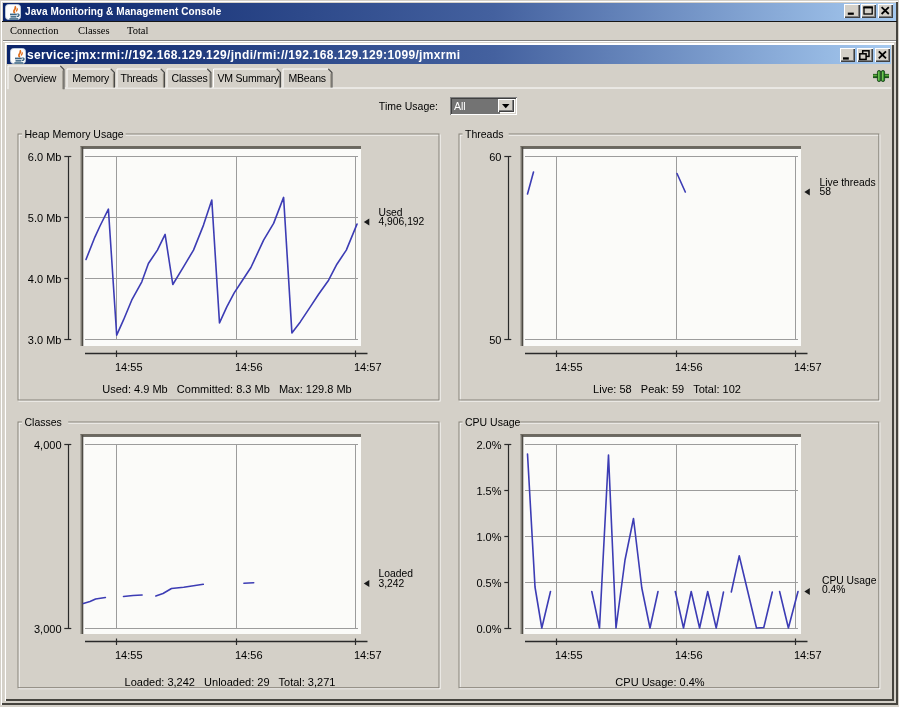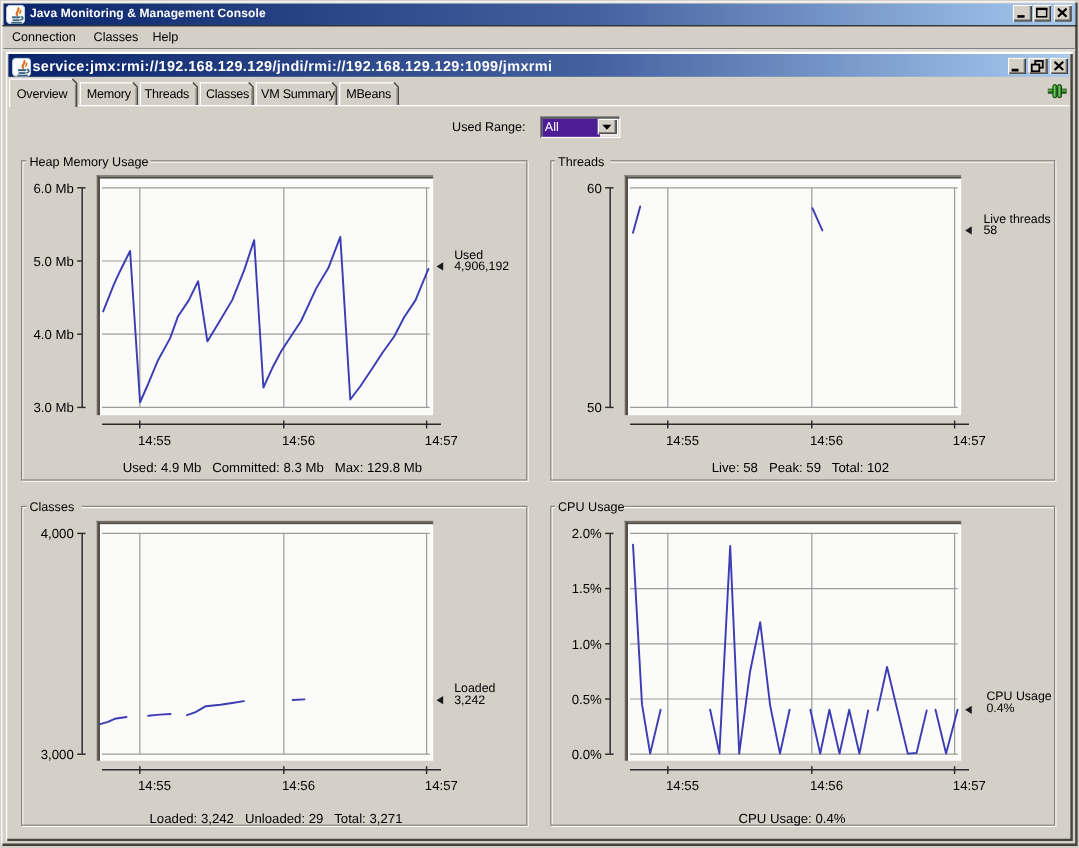--- a/index.html
+++ b/index.html
@@ -5,36 +5,36 @@
 html,body{margin:0;padding:0;}
 body{width:899px;height:707px;position:relative;overflow:hidden;
   font-family:"Liberation Sans",sans-serif;background:#d4d0c8;}
 .abs{position:absolute;}
 #outerframe{left:1px;top:1px;width:897px;height:704px;
   box-shadow:inset 1px 1px 0 #ffffff, inset -2px -2px 0 #46443e;}
 #titlebar{left:3px;top:2.5px;width:893px;height:18.5px;
   background:linear-gradient(90deg,#0a246a,#44619f 55%,#a6caf0);}
 #titletext{left:25px;top:6px;white-space:nowrap;font-size:10px;font-weight:bold;color:#fff;letter-spacing:0.1px;}
 #blackline{left:2px;top:20.8px;width:895px;height:1.6px;background:#161616;}
-#menubar{left:3px;top:22.5px;width:743px;height:17px;font-size:10.5px;color:#000;}
+#menubar{left:3px;top:22.5px;width:743px;height:17px;font-size:10.5px;color:#000;font-family:Liberation Serif, serif;}
 #menubar span{position:absolute;top:2.5px;}
 #menusep{left:3px;top:39.8px;width:893px;height:1px;background:#808080;
   box-shadow:0 1px 0 #ffffff;}
 #innerframe{left:4px;top:42px;width:890px;height:659px;
   box-shadow:inset 1px 1px 0 #d8d4cc, inset 2px 2px 0 #ffffff, inset -2px -2px 0 #46443e;}
 #innertitle{left:7px;top:45px;width:884px;height:18.5px;
   background:linear-gradient(90deg,#0a246a,#44619f 55%,#a6caf0);}
 #innertitletext{left:27px;top:48px;white-space:nowrap;font-size:12px;font-weight:bold;color:#fff;letter-spacing:0.32px;text-align:right;}
 .winbtn{position:absolute;background:#d4d0c8;
   box-shadow:inset 1px 1px 0 #ffffff, inset -1px -1px 0 #404040, inset -2px -2px 0 #808080;}
 #timelabel{right:461px;top:100px;font-size:10.5px;}
 #combo{left:449.5px;top:96.5px;width:67px;height:18px;
   box-shadow:inset 1px 1px 0 #808080, inset -1px -1px 0 #ffffff,
              inset 2px 2px 0 #404040, inset -2px -2px 0 #d4d0c8;background:#fff;}
-#comboin{left:451.5px;top:98.5px;width:46px;height:14px;background:#4c1d95;color:#fff;
+#comboin{left:451.5px;top:98.5px;width:46px;height:14px;background:#737373;color:#fff;
   font-size:10.5px;padding-left:2.5px;padding-top:1px;}
 #combobtn{left:498px;top:99px;width:16px;height:13px;background:#d4d0c8;
   box-shadow:inset 1px 1px 0 #ffffff, inset -1px -1px 0 #404040, inset -2px -2px 0 #808080;}
 </style>
 </head>
 <body>
 <div class="abs" id="outerframe"></div>
 <div class="abs" id="titlebar"></div>
 <svg class="abs" id="javaicon1" style="left:5px;top:3.5px" width="16" height="16">
     <rect x="0.5" y="0.5" width="15" height="15" rx="3" fill="#fdfdfd" stroke="#c2cfdf" stroke-width="0.9"></rect>
@@ -43,21 +43,21 @@
 <rect x="5.0" y="9.6" width="6.8" height="1.7" fill="#3c6583"></rect>
 <path d="M12.3,9.8 C14.8,9.8 14.7,12.5 11.8,12.6" stroke="#3c6583" stroke-width="1.3" fill="none"></path>
 <rect x="5.5" y="12.1" width="5.8" height="1.5" fill="#3c6583"></rect>
 <rect x="4.4" y="14.2" width="8.8" height="1.5" fill="#3c6583"></rect>
   </svg>
 <div class="abs" id="titletext">Java Monitoring &amp; Management Console</div>
 <div class="abs" id="blackline"></div>
 <div class="abs" id="menubar">
   <span style="left:7px">Connection</span>
   <span style="left:75px">Classes</span>
-  <span style="left:124px">Help</span>
+  <span style="left:124px">Total</span>
 </div>
 <div class="abs" id="menusep"></div>
 <div class="abs" id="innerframe"></div>
 <div class="abs" style="left:5px;top:41.8px;width:889px;height:1.5px;background:#d4d0c8"></div>
 <div class="abs" style="left:5px;top:43.3px;width:889px;height:1.4px;background:#ffffff"></div>
 <div class="abs" id="innertitle"></div>
 <svg class="abs" id="javaicon2" style="left:10px;top:47.5px" width="16" height="16">
     <rect x="0.5" y="0.5" width="15" height="15" rx="3" fill="#fdfdfd" stroke="#c2cfdf" stroke-width="0.9"></rect>
 <path d="M9.8,2.4 C11.7,3.9 9.4,5.3 8.9,6.9 C8.6,7.8 9.2,8.6 10.0,9.0" stroke="#e06c18" stroke-width="1.7" fill="none"></path>
 <path d="M11.9,4.3 C13.0,5.4 11.7,6.4 11.2,7.5" stroke="#e06c18" stroke-width="1.3" fill="none"></path>
@@ -95,21 +95,21 @@
       <rect x="5.7" y="2.8" width="6.3" height="5.6" fill="none" stroke="#000" stroke-width="1.5"></rect>
       <rect x="2.8" y="5.8" width="6.3" height="5.6" fill="#d4d0c8" stroke="#000" stroke-width="1.5"></rect>
     </svg>
   </div>
 <div class="winbtn" style="left:874.5px;top:47.8px;width:15px;height:13.8px">
     <svg width="15" height="14" style="position:absolute;left:0;top:0">
       <path d="M3.8,3.4 L11,10.4 M11,3.4 L3.8,10.4" stroke="#000" stroke-width="1.8"></path>
     </svg>
   </div>
 
-<div class="abs" id="timelabel">Used Range:</div>
+<div class="abs" id="timelabel">Time Usage:</div>
 <div class="abs" id="combo"></div>
 <div class="abs" id="comboin">All</div>
 <div class="abs" id="combobtn"></div>
 <svg class="abs" style="left:872.5px;top:69.5px" width="16" height="12">
 <rect x="0" y="3.9" width="5.2" height="4.2" fill="#1c541c"></rect>
 <rect x="0.2" y="4.7" width="5" height="1.6" fill="#5fae3f"></rect>
 <rect x="10.8" y="3.9" width="5.2" height="4.2" fill="#1c541c"></rect>
 <rect x="10.8" y="4.7" width="5" height="1.6" fill="#5fae3f"></rect>
 <rect x="4.4" y="0.4" width="3.3" height="11.2" rx="1.65" fill="#2f8b2f" stroke="#173f17" stroke-width="0.8"></rect>
 <rect x="8.3" y="0.4" width="3.3" height="11.2" rx="1.65" fill="#2f8b2f" stroke="#173f17" stroke-width="0.8"></rect>

